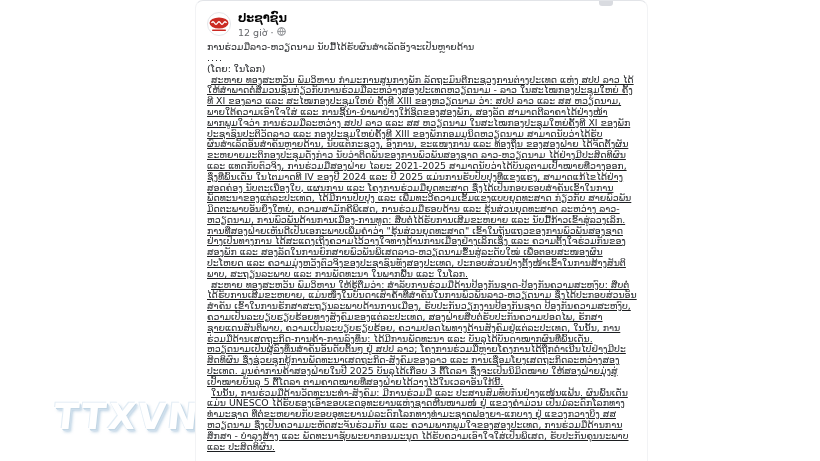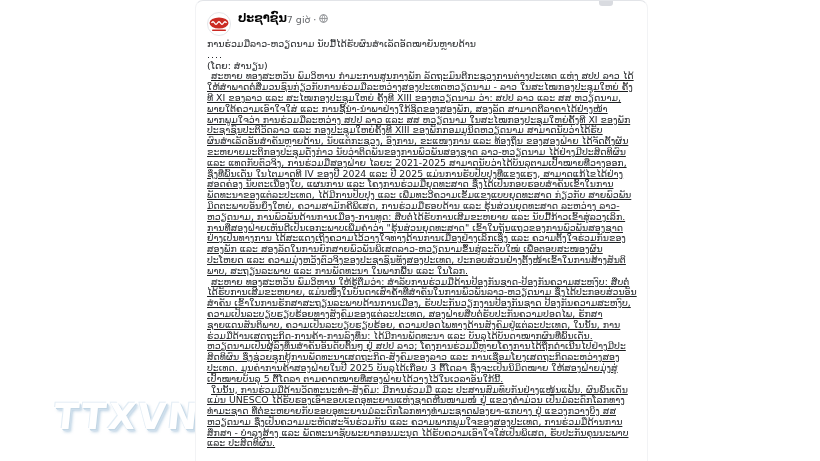--- a/index.html
+++ b/index.html
@@ -74,21 +74,21 @@
     background: #ffffff;
     flex: 0 0 auto;
     display: flex;
     align-items: center;
     justify-content: center;
     overflow: hidden;
     cursor: pointer;
   }
   .avatar svg { display: block; }
 
-  .hdr-text { display: flex; flex-direction: row; line-height: 1.15; }
+  .hdr-text { display: flex; flex-direction: column; line-height: 1.15; }
 
   .author-name {
     font-size: 11.5px;
     font-weight: bold;
     color: #050505;
     cursor: pointer;
   }
 
   .post-meta {
     display: flex;
@@ -131,35 +131,35 @@
           <svg width="22" height="22" viewBox="0 0 22 22">
             <ellipse cx="11" cy="10" rx="9.5" ry="5.5" fill="#cb2a23"></ellipse>
             <path d="M3.5 10 q1.5 -2.5 3 0 t3 0 t3 0 t3 0 t3 0" stroke="#ffffff" stroke-width="1.3" fill="none"></path>
             <rect x="4" y="16.5" width="14" height="1.4" rx="0.7" fill="#cb2a23"></rect>
           </svg>
         </span>
       </div>
       <div class="hdr-text">
         <div class="author-name">ປະຊາຊົນ</div>
         <div class="post-meta">
-          <span class="ts">7 giờ</span>
+          <span class="ts">12 giờ</span>
           <span class="dot">·</span>
           <span class="globe">
             <svg width="9" height="9" viewBox="0 0 12 12">
               <circle cx="6" cy="6" r="5" fill="none" stroke="#8a8d91" stroke-width="1.4"></circle>
               <path d="M1 6 h10 M6 1 c-2.5 3 -2.5 7 0 10 c2.5 -3 2.5 -7 0 -10" fill="none" stroke="#8a8d91" stroke-width="1.1"></path>
             </svg>
           </span>
         </div>
       </div>
     </div>
 
     <div class="post-content">
-      <p class="post-title">ການຮ່ວມມືລາວ-ຫວຽດນາມ ນັບມື້ໄດ້ຮັບຜົນສຳເລັດອັດໝາຍັນຫຼາຍດ້ານ</p>
+      <p class="post-title">ການຮ່ວມມືລາວ-ຫວຽດນາມ ນັບມື້ໄດ້ຮັບຜົນສຳເລັດອັງຈະເປັນຫຼາຍດ້ານ</p>
       <p class="ellipsis-line">....</p>
-      <p class="byline">(ໂດຍ: ສຳນຽນ)</p>
+      <p class="byline">(ໂດຍ: ໃນໂລກ)</p>
       <p class="body-p">ສະຫາຍ ທອງສະຫວັນ ພົມວິຫານ ກຳມະການສູນກາງພັກ ລັດຖະມົນຕີກະຊວງການຕ່າງປະເທດ ແຫ່ງ ສປປ ລາວ ໄດ້ໃຫ້ສຳພາດຕໍ່ສື່ມວນຊົນກ່ຽວກັບການຮ່ວມມືລະຫວ່າງສອງປະເທດຫວຽດນາມ - ລາວ ໃນສະໄໝກອງປະຊຸມໃຫຍ່ ຄັ້ງທີ XI ຂອງລາວ ແລະ ສະໄໝກອງປະຊຸມໃຫຍ່ ຄັ້ງທີ XIII ຂອງຫວຽດນາມ ວ່າ: ສປປ ລາວ ແລະ ສສ ຫວຽດນາມ, ພາຍໃຕ້ຄວາມເອົາໃຈໃສ່ ແລະ ການຊີ້ນຳ-ນຳພາຢ່າງໃກ້ຊິດຂອງສອງພັກ, ສອງລັດ ສາມາດຕີລາຄາໄດ້ຢ່າງໜ້າພາກພູມໃຈວ່າ ການຮ່ວມມືລະຫວ່າງ ສປປ ລາວ ແລະ ສສ ຫວຽດນາມ ໃນສະໄໝກອງປະຊຸມໃຫຍ່ຄັ້ງທີ XI ຂອງພັກປະຊາຊົນປະຕິວັດລາວ ແລະ ກອງປະຊຸມໃຫຍ່ຄັ້ງທີ XIII ຂອງພັກກອມມູນິດຫວຽດນາມ ສາມາດນັບວ່າໄດ້ຮັບຜົນສຳເລັດອັນສຳຄັນຫຼາຍດ້ານ, ນັບແຕ່ກະຊວງ, ອົງການ, ຂະແໜງການ ແລະ ທ້ອງຖິ່ນ ຂອງສອງຝ່າຍ ໄດ້ຈັດຕັ້ງຜັນຂະຫຍາຍມະຕິກອງປະຊຸມດັ່ງກ່າວ ນັບວ່າຕິດພັນຂອງການພົວພັນສອງຊາດ ລາວ-ຫວຽດນາມ ໄດ້ຢ່າງມີປະສິດທິຜົນ ແລະ ແທດກັບຕົວຈິງ, ການຮ່ວມມືສອງຝ່າຍ ໄລຍະ 2021-2025 ສາມາດນັບວ່າໄດ້ບັນລຸຕາມເປົ້າໝາຍທີ່ວາງອອກ, ຊຶ່ງທີ່ພົ້ນເດັ່ນ ໃນໄຕມາດທີ IV ຂອງປີ 2024 ແລະ ປີ 2025 ແມ່ນການຮັບປັບປຸງທີ່ແຂງແຮງ, ສາມາດແກ້ໄຂໄດ້ຢ່າງສອດຄ່ອງ ນັບຕະເນືອງໃບ, ແຜນການ ແລະ ໂຄງການຮ່ວມມືຍຸດທະສາດ ຊຶ່ງໄດ້ເປັນກອບຮອບສຳຄັນເຂົ້າໃນການພັດທະນາຂອງແຕ່ລະປະເທດ, ໄດ້ມີການປັບປຸງ ແລະ ເພີ່ມທະວີຄວາມເຂັ້ມແຂງແບບຍຸດທະສາດ ກ່ຽວກັບ ສາຍພົວພັນມິດຕະພາບອັນຍິ່ງໃຫຍ່, ຄວາມສາມັກຄີພິເສດ, ການຮ່ວມມືຮອບດ້ານ ແລະ ຮຸ້ນສ່ວນຍຸດທະສາດ ລະຫວ່າງ ລາວ-ຫວຽດນາມ, ການພົວພັນດ້ານການເມືອງ-ການທູດ: ສືບຕໍ່ໄດ້ຮັບການເສີມຂະຫຍາຍ ແລະ ນັບມື້ກ້າວເຂົ້າສູ່ລວງເລິກ. ການທີ່ສອງຝ່າຍເຫັນດີເປັນເອກະພາບເພີ່ມຄຳວ່າ "ຮຸ້ນສ່ວນຍຸດທະສາດ" ເຂົ້າໃນຖັນແຖວຂອງການພົວພັນສອງຊາດຢ່າງເປັນທາງການ ໄດ້ສະແດງເຖິງຄວາມໄວ້ວາງໃຈທາງດ້ານການເມືອງຢ່າງເລິກເຊິ່ງ ແລະ ຄວາມຕັ້ງໃຈຮ່ວມກັນຂອງສອງພັກ ແລະ ສອງລັດໃນການຍົກສາຍພົວພັນພິເສດລາວ-ຫວຽດນາມຂຶ້ນສູ່ລະດັບໃໝ່ ເພື່ອຕອບສະໜອງຜົນປະໂຫຍດ ແລະ ຄວາມມຸ່ງຫວັງຕົວຈິງຂອງປະຊາຊົນທັງສອງປະເທດ, ປະກອບສ່ວນຢ່າງຕັ້ງໜ້າເຂົ້າໃນການສ້າງສັນຕິພາບ, ສະຖຽນລະພາບ ແລະ ການພັດທະນາ ໃນພາກພື້ນ ແລະ ໃນໂລກ.</p>
       <p class="body-p">ສະຫາຍ ທອງສະຫວັນ ພົມວິຫານ ໃຫ້ຮູ້ຕື່ມວ່າ: ສຳລັບການຮ່ວມມືດ້ານປ້ອງກັນຊາດ-ປ້ອງກັນຄວາມສະຫງົບ: ສືບຕໍ່ໄດ້ຮັບການເສີມຂະຫຍາຍ, ແມ່ນໜຶ່ງໃນບັນດາເສົາຄ້ຳທີ່ສຳຄັນໃນການພົວພັນລາວ-ຫວຽດນາມ ຊຶ່ງໄດ້ປະກອບສ່ວນອັນສຳຄັນ ເຂົ້າໃນການຮັກສາສະຖຽນລະພາບດ້ານການເມືອງ, ຮັບປະກັນວຽກງານປ້ອງກັນຊາດ ປ້ອງກັນຄວາມສະຫງົບ, ຄວາມເປັນລະບຽບຮຽບຮ້ອຍທາງສັງຄົມຂອງແຕ່ລະປະເທດ, ສອງຝ່າຍສືບຕໍ່ຮັບປະກັນຄວາມປອດໄພ, ຮັກສາຊາຍແດນສັນຕິພາບ, ຄວາມເປັນລະບຽບຮຽບຮ້ອຍ, ຄວາມປອດໄພທາງດ້ານສັງຄົມຢູ່ແຕ່ລະປະເທດ, ໃນນັ້ນ, ການຮ່ວມມືດ້ານເສດຖະກິດ-ການຄ້າ-ການລົງທຶນ: ໄດ້ມີການພັດທະນາ ແລະ ບັນລຸໄດ້ບັນດາໝາກຜົນທີ່ພົ້ນເດັ່ນ. ຫວຽດນາມເປັນຜູ້ລົງທຶນສຳຄັນອັນດັບຕົ້ນໆ ຢູ່ ສປປ ລາວ; ໂຄງການຮ່ວມມືຫຼາຍໂຄງການໄດ້ຖືກດຳເນີນໄປຢ່າງມີປະສິດທິຜົນ ຊຶ່ງຊ່ວຍຊຸກຍູ້ການພັດທະນາເສດຖະກິດ-ສັງຄົມຂອງລາວ ແລະ ການເຊື່ອມໂຍງເສດຖະກິດລະຫວ່າງສອງປະເທດ. ມູນຄ່າການຄ້າສອງຝ່າຍໃນປີ 2025 ບັນລຸໄດ້ເກືອບ 3 ຕື້ໂດລາ ຊຶ່ງຈະເປັນນິມິດໝາຍ ໃຫ້ສອງຝ່າຍມຸ່ງສູ່ເປົ້າໝາຍບັນລຸ 5 ຕື້ໂດລາ ຕາມຄາດໝາຍທີ່ສອງຝ່າຍໄດ້ວາງໄວ້ໃນເວລາອັນໃກ້ນີ້.</p>
       <p class="body-p">ໃນນັ້ນ, ການຮ່ວມມືດ້ານວັດທະນະທຳ-ສັງຄົມ: ມີການຮ່ວມມື ແລະ ປະສານສົມທົບກັນຢ່າງແໜ້ນແຟ້ນ. ຜົນພົ້ນເດັ່ນແມ່ນ UNESCO ໄດ້ຮັບຮອງເອົາຂອບເຂດອຸທະຍານແຫ່ງຊາດຫີນໜາມໜໍ່ ຢູ່ ແຂວງຄຳມ່ວນ ເປັນມໍລະດົກໂລກທາງທຳມະຊາດ ທີ່ຕໍ່ຂະຫຍາຍກັບຂອບອຸທະຍານມໍລະດົກໂລກທາງທຳມະຊາດຟອງຍາ-ແກບາງ ຢູ່ ແຂວງກວາງບິງ ສສ ຫວຽດນາມ ຊຶ່ງເປັນຄວາມມະຫັດສະຈັນຮ່ວມກັນ ແລະ ຄວາມພາກພູມໃຈຂອງສອງປະເທດ, ການຮ່ວມມືດ້ານການສຶກສາ - ບຳລຸງສ້າງ ແລະ ພັດທະນາຊັບພະຍາກອນມະນຸດ ໄດ້ຮັບຄວາມເອົາໃຈໃສ່ເປັນພິເສດ, ຮັບປະກັນຄຸນນະພາບ ແລະ ປະສິດທິຜົນ.</p>
     </div>
 
   </div>
 </div>
 
 </body></html>

